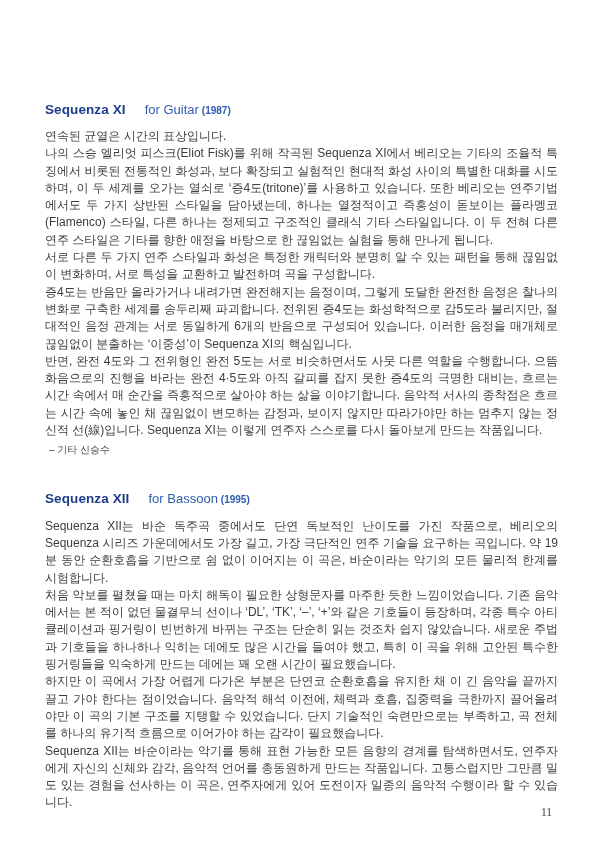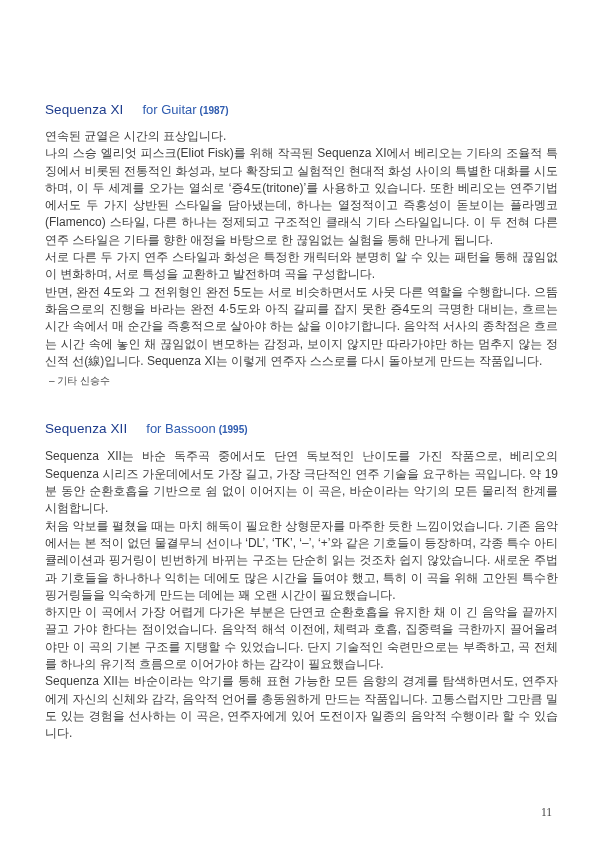--- a/index.html
+++ b/index.html
@@ -20,21 +20,21 @@
     top:0;
     width:513px;
   }
   .section-title{
     margin:0;
     line-height:17px;
     white-space:nowrap;
   }
   .title-main{
     font-size:13.5px;
-    font-weight:normal;
+    font-weight:bold;
     color:#1e3c8c;
     letter-spacing:0.1px;
   }
   .title-sub{
     font-size:13px;
     font-weight:normal;
     color:#2f5cb0;
     margin-left:5px;
     padding-left:14px;
   }
@@ -78,20 +78,21 @@
 <div class="page">
 
   <div class="content">
 
     <section class="section-1">
       <h2 class="section-title"><span class="title-main">Sequenza XI</span><span class="title-sub">for Guitar</span><span class="title-year">(1987)</span></h2>
       <div class="body">
         <p>연속된 균열은 시간의 표상입니다.</p>
         <p>나의 스승 엘리엇 피스크(Eliot Fisk)를 위해 작곡된 Sequenza XI에서 베리오는 기타의 조율적 특징에서 비롯된 전통적인 화성과, 보다 확장되고 실험적인 현대적 화성 사이의 특별한 대화를 시도하며, 이 두 세계를 오가는 열쇠로 ‘증4도(tritone)’를 사용하고 있습니다. 또한 베리오는 연주기법에서도 두 가지 상반된 스타일을 담아냈는데, 하나는 열정적이고 즉흥성이 돋보이는 플라멩코(Flamenco) 스타일, 다른 하나는 정제되고 구조적인 클래식 기타 스타일입니다. 이 두 전혀 다른 연주 스타일은 기타를 향한 애정을 바탕으로 한 끊임없는 실험을 통해 만나게 됩니다.</p>
         <p>서로 다른 두 가지 연주 스타일과 화성은 특정한 캐릭터와 분명히 알 수 있는 패턴을 통해 끊임없이 변화하며, 서로 특성을 교환하고 발전하며 곡을 구성합니다.</p>
+        <p>증4도는 반음만 올라가거나 내려가면 완전해지는 음정이며, 그렇게 도달한 완전한 음정은 찰나의 변화로 구축한 세계를 송두리째 파괴합니다. 전위된 증4도는 화성학적으로 감5도라 불리지만, 절대적인 음정 관계는 서로 동일하게 6개의 반음으로 구성되어 있습니다. 이러한 음정을 매개체로 끊임없이 분출하는 ‘이중성’이 Sequenza XI의 핵심입니다.</p>
         <p>반면, 완전 4도와 그 전위형인 완전 5도는 서로 비슷하면서도 사뭇 다른 역할을 수행합니다. 으뜸화음으로의 진행을 바라는 완전 4·5도와 아직 갈피를 잡지 못한 증4도의 극명한 대비는, 흐르는 시간 속에서 매 순간을 즉흥적으로 살아야 하는 삶을 이야기합니다. 음악적 서사의 종착점은 흐르는 시간 속에 놓인 채 끊임없이 변모하는 감정과, 보이지 않지만 따라가야만 하는 멈추지 않는 정신적 선(線)입니다. Sequenza XI는 이렇게 연주자 스스로를 다시 돌아보게 만드는 작품입니다.</p>
       </div>
       <p class="attribution">– 기타 신승수</p>
     </section>
 
     <section class="section-2">
       <h2 class="section-title"><span class="title-main">Sequenza XII</span><span class="title-sub">for Bassoon</span><span class="title-year">(1995)</span></h2>
       <div class="body">
         <p>Sequenza XII는 바순 독주곡 중에서도 단연 독보적인 난이도를 가진 작품으로, 베리오의 Sequenza 시리즈 가운데에서도 가장 길고, 가장 극단적인 연주 기술을 요구하는 곡입니다. 약 19분 동안 순환호흡을 기반으로 쉼 없이 이어지는 이 곡은, 바순이라는 악기의 모든 물리적 한계를 시험합니다.</p>
         <p>처음 악보를 펼쳤을 때는 마치 해독이 필요한 상형문자를 마주한 듯한 느낌이었습니다. 기존 음악에서는 본 적이 없던 물결무늬 선이나 ‘DL’, ‘TK’, ‘–’, ‘+’와 같은 기호들이 등장하며, 각종 특수 아티큘레이션과 핑거링이 빈번하게 바뀌는 구조는 단순히 읽는 것조차 쉽지 않았습니다. 새로운 주법과 기호들을 하나하나 익히는 데에도 많은 시간을 들여야 했고, 특히 이 곡을 위해 고안된 특수한 핑거링들을 익숙하게 만드는 데에는 꽤 오랜 시간이 필요했습니다.</p>

